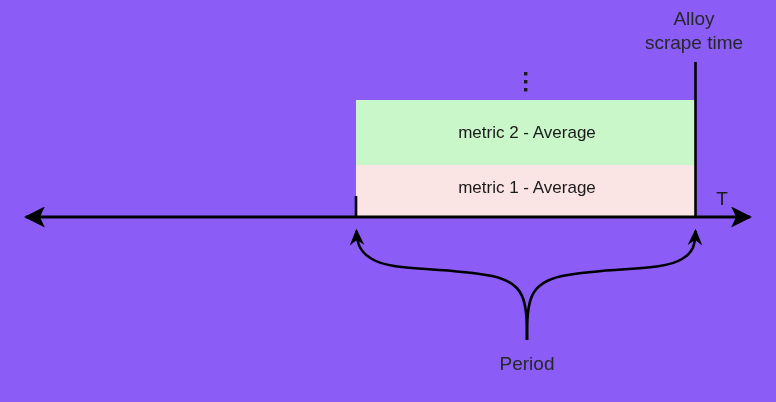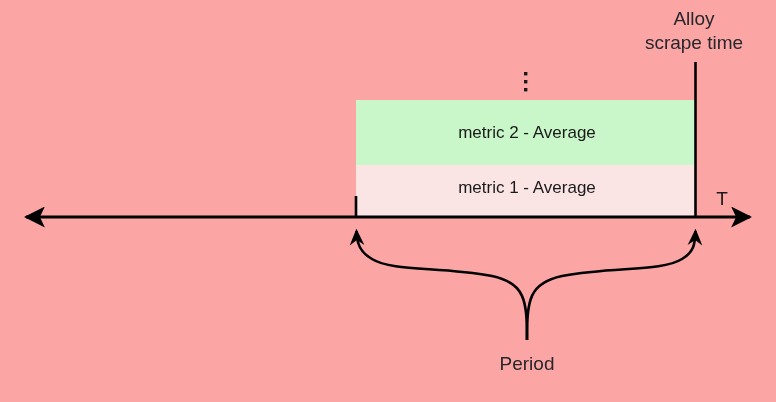--- a/index.html
+++ b/index.html
@@ -7,21 +7,21 @@
     padding: 0;
     background: #ffffff;
   }
   body {
     font-family: "Liberation Sans", sans-serif;
   }
   #stage {
     position: relative;
     width: 776px;
     height: 402px;
-    background: #fca5a5;
+    background: #8b5cf6;
     overflow: hidden;
   }
   #diagram-svg {
     position: absolute;
     left: 0;
     top: 0;
     width: 776px;
     height: 402px;
     display: block;
   }

